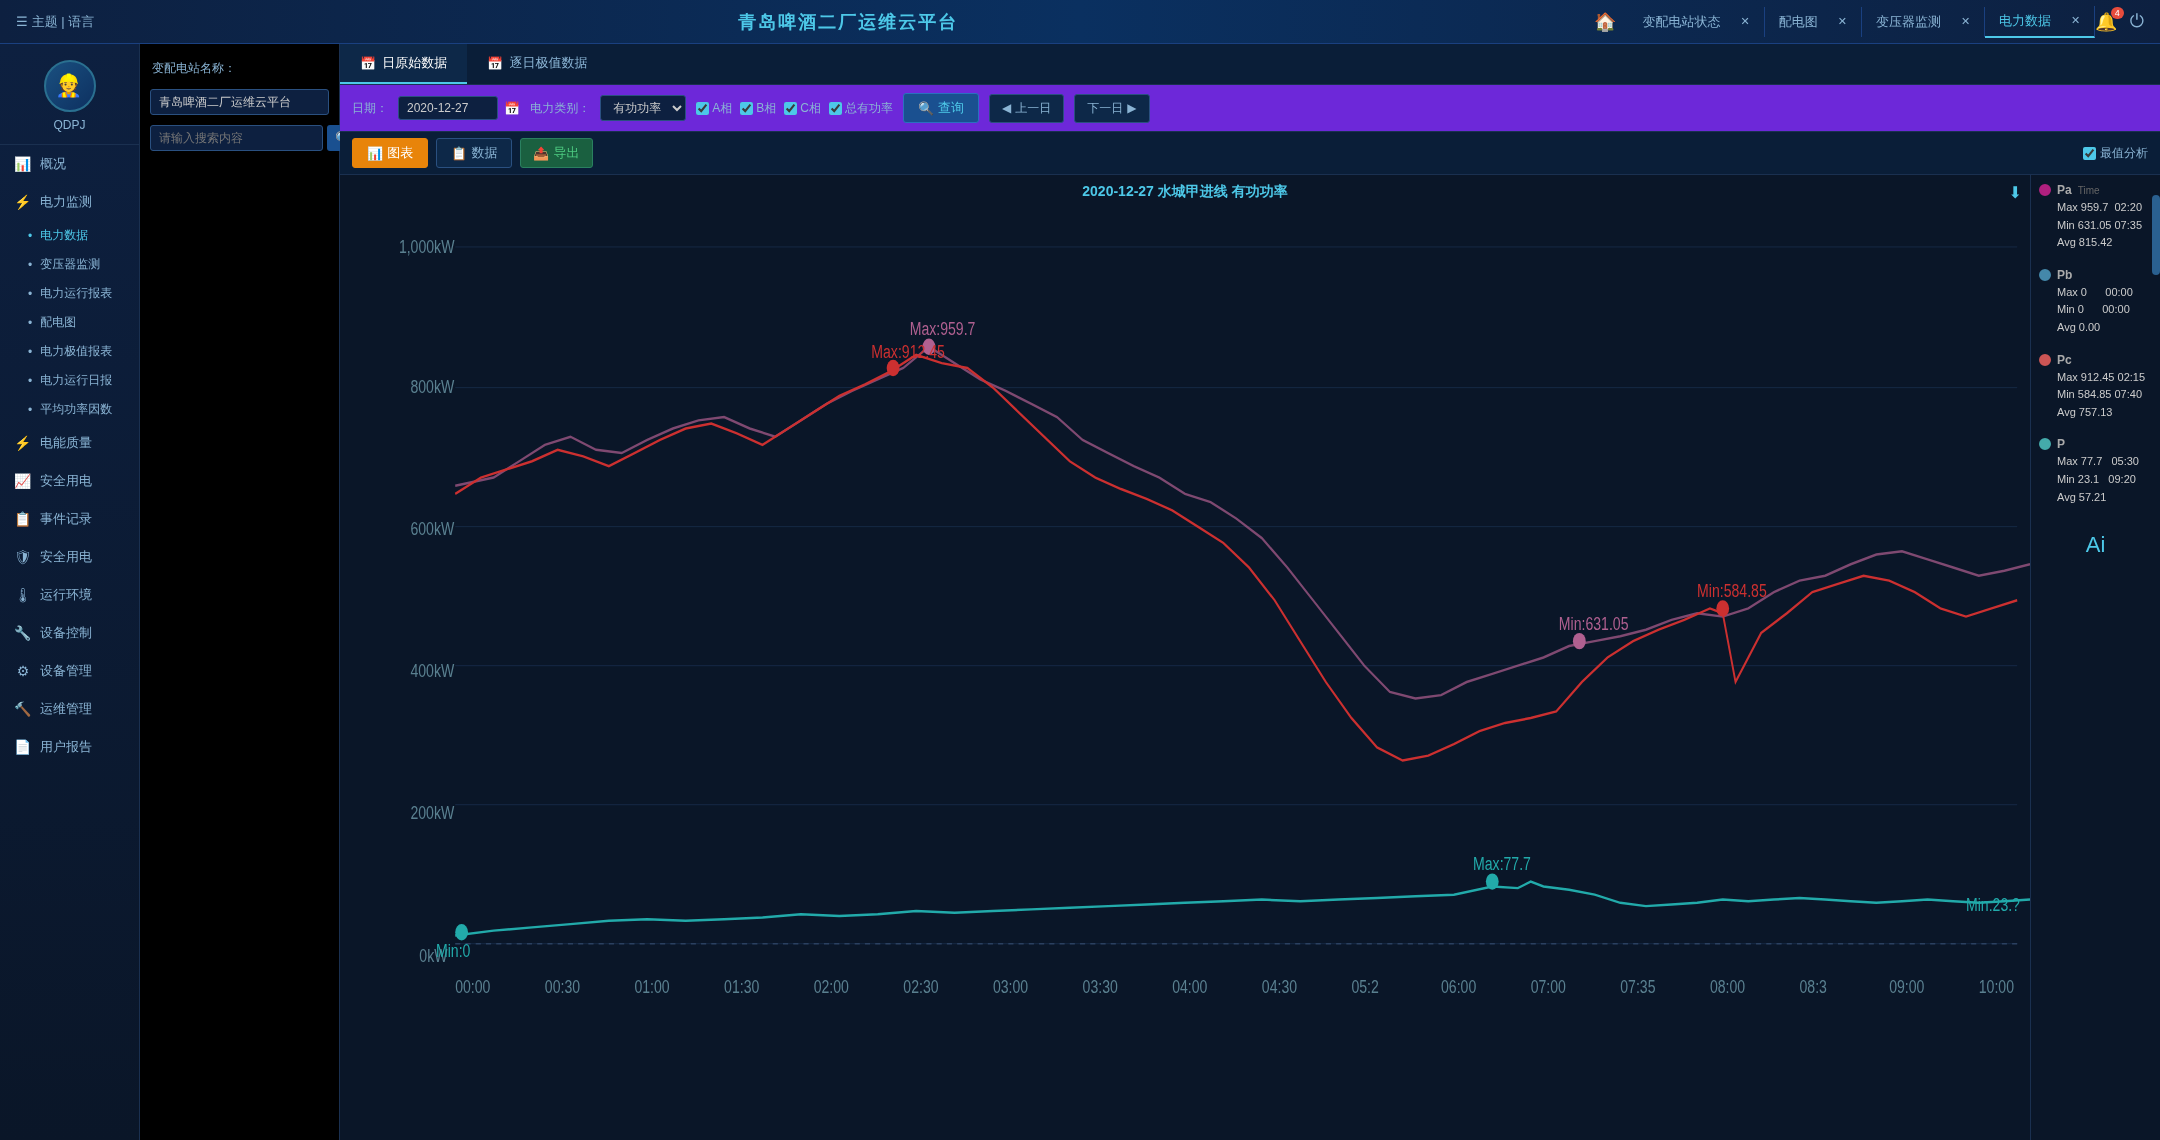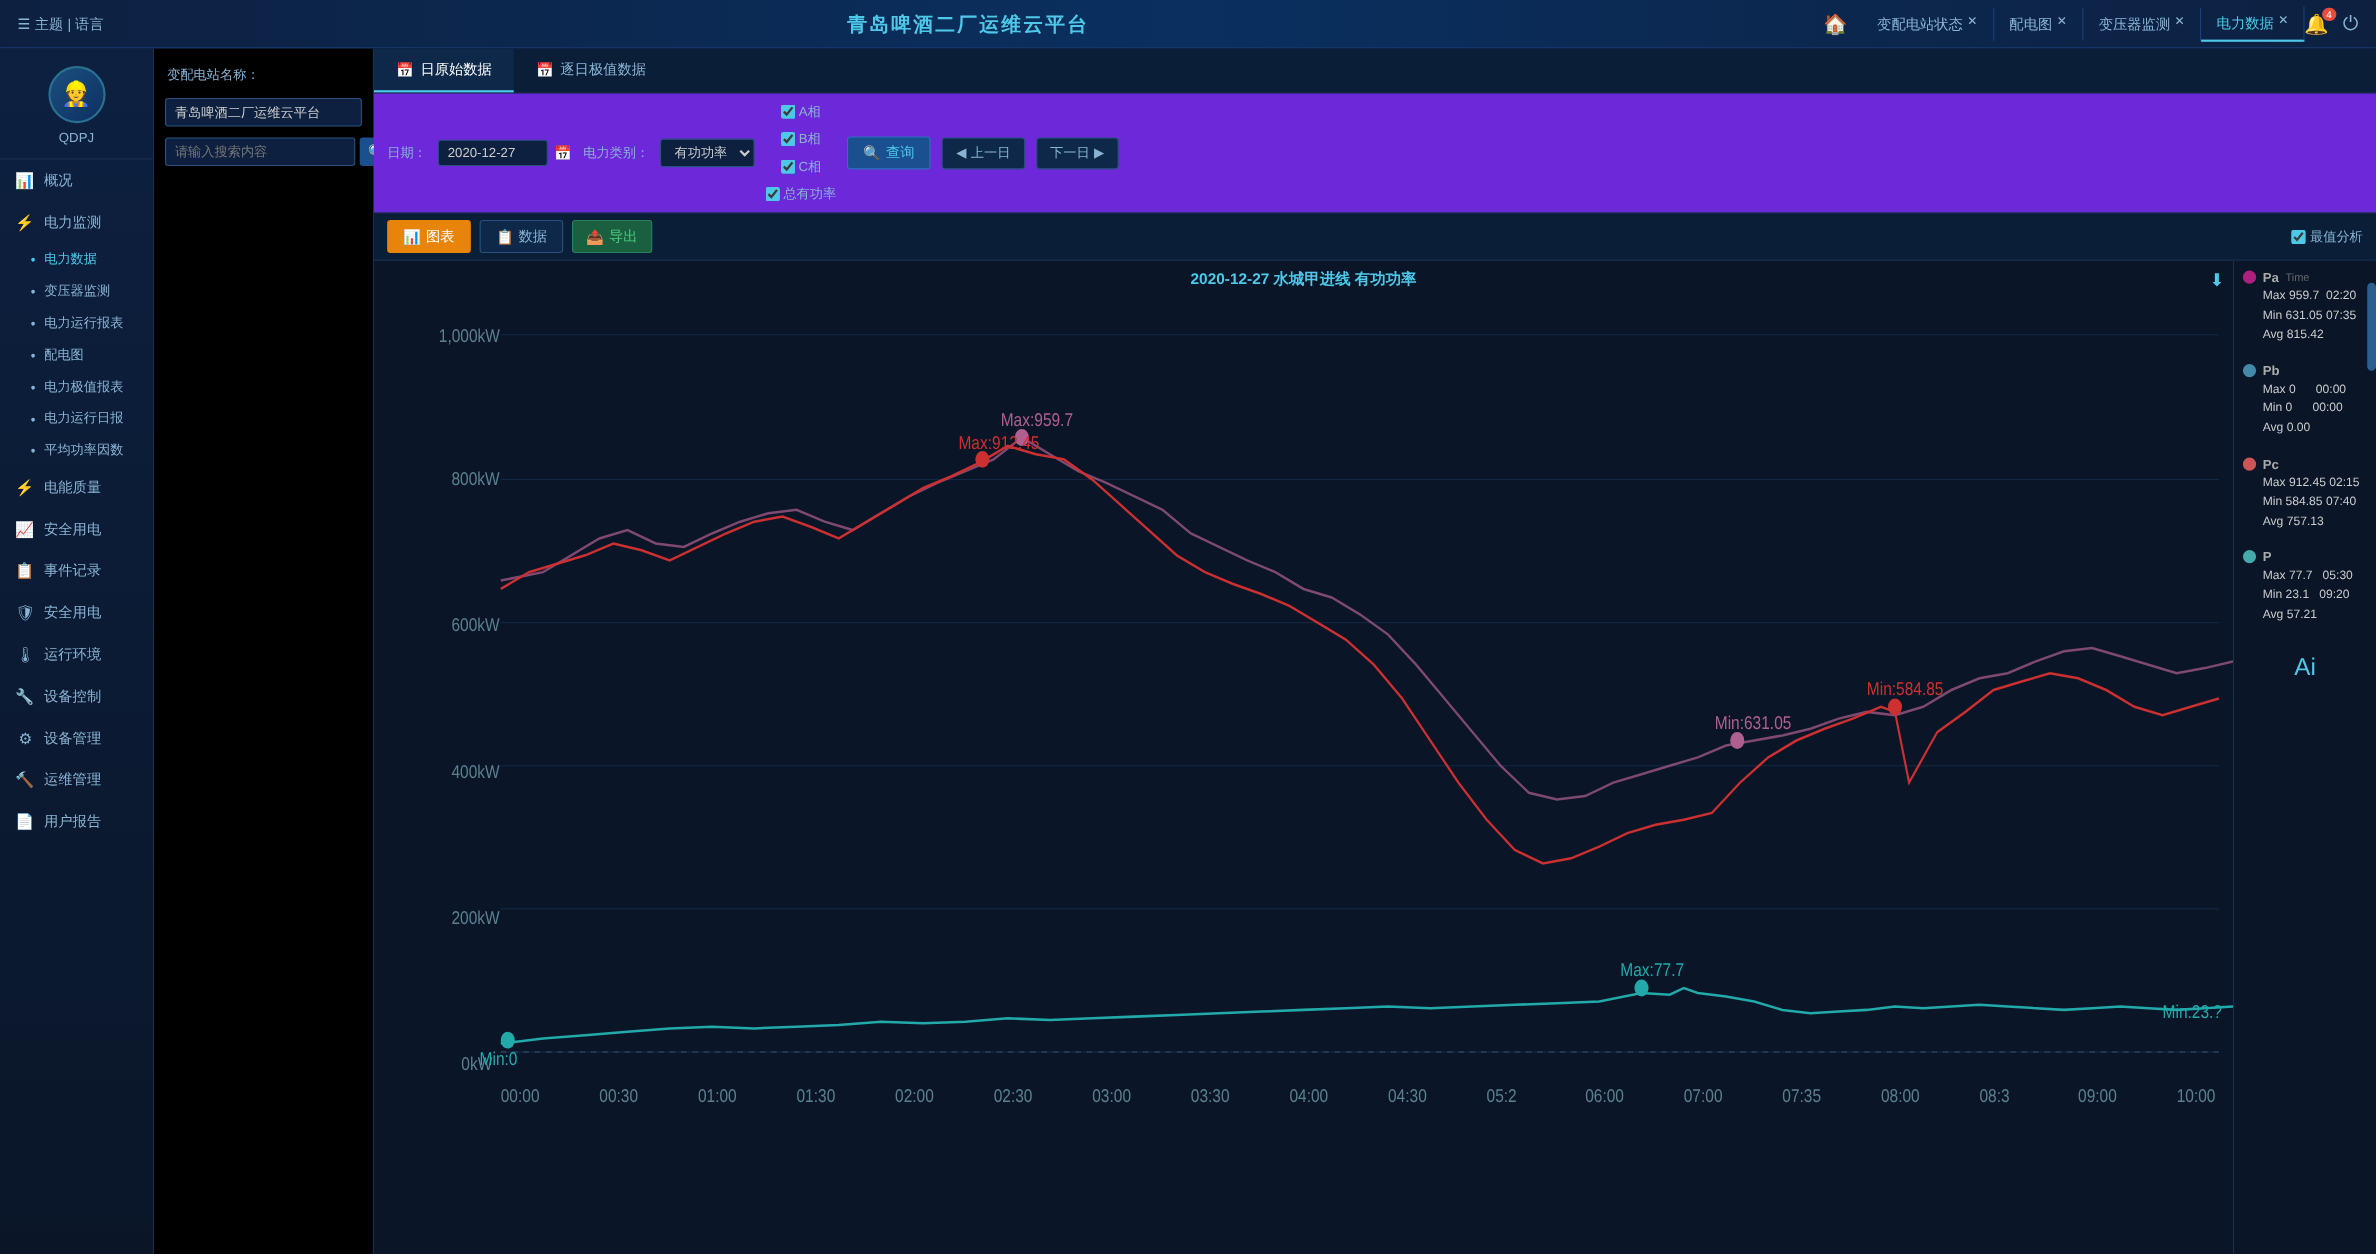--- a/index.html
+++ b/index.html
@@ -4,21 +4,21 @@
   <style>
     * { margin: 0; padding: 0; box-sizing: border-box; }
     body { font-family: 'Microsoft YaHei', Arial, sans-serif; background: #0a1628; color: #fff; display: flex; flex-direction: column; height: 100vh; overflow: hidden; font-size: 13px; }
 
     
     .topbar { height: 44px; background: linear-gradient(90deg, #0d2040, #0a3060, #0d2040); display: flex; align-items: center; padding: 0 16px; border-bottom: 1px solid #1a4080; flex-shrink: 0; }
     .topbar-menu { display: flex; align-items: center; gap: 4px; color: #8ab4d4; font-size: 13px; margin-right: 20px; }
     .topbar-title { color: #4dc8e8; font-size: 18px; font-weight: bold; letter-spacing: 2px; flex: 1; text-align: center; }
     .topbar-nav { display: flex; align-items: center; gap: 0; }
     .topbar-home { padding: 6px 12px; color: #4dc8e8; font-size: 18px; }
-    .topbar-tab { padding: 6px 14px; color: #8ab4d4; font-size: 13px; display: flex; gap: 0; cursor: pointer; border-right: 1px solid #1a4080; }
+    .topbar-tab { padding: 6px 14px; color: #8ab4d4; font-size: 13px; display: flex; align-items: center; gap: 16px; cursor: pointer; border-right: 1px solid #1a4080; }
     .topbar-tab.active { color: #4dc8e8; border-bottom: 2px solid #4dc8e8; }
     .topbar-tab .close-x { color: #8ab4d4; font-size: 11px; margin-left: 4px; }
     .topbar-icons { display: flex; align-items: center; gap: 12px; margin-left: auto; }
     .topbar-icon { color: #8ab4d4; font-size: 18px; cursor: pointer; position: relative; }
     .badge { position: absolute; top: -4px; right: -6px; background: #e74c3c; color: #fff; border-radius: 8px; font-size: 9px; padding: 1px 4px; }
 
     
     .main { display: flex; flex: 1; overflow: hidden; }
 
     
@@ -52,21 +52,21 @@
     .panel-tab { padding: 10px 20px; color: #8ab4d4; cursor: pointer; font-size: 13px; display: flex; align-items: center; gap: 6px; border-bottom: 2px solid transparent; }
     .panel-tab.active { color: #fff; background: #0d2848; border-bottom: 2px solid #4dc8e8; }
     .panel-tab-icon { font-size: 13px; }
 
     
     .toolbar { display: flex; align-items: center; gap: 10px; padding: 8px 12px; background: #6d28d9; border-bottom: 1px solid #1a3050; flex-shrink: 0; flex-wrap: wrap; }
     .toolbar-label { color: #8ab4d4; font-size: 12px; }
     .toolbar-date { display: flex; align-items: center; gap: 6px; }
     .toolbar-input { background: #0d2040; border: 1px solid #2a5080; color: #ccc; padding: 4px 8px; border-radius: 3px; font-size: 12px; width: 100px; }
     .toolbar-select { background: #0d2040; border: 1px solid #2a5080; color: #ccc; padding: 4px 8px; border-radius: 3px; font-size: 12px; }
-    .toolbar-checkbox-group { display: flex; align-items: center; gap: 8px; flex-direction: column; }
+    .toolbar-checkbox-group { display: flex; align-items: center; gap: 8px; }
     .toolbar-checkbox { display: flex; align-items: center; gap: 3px; color: #8ab4d4; font-size: 12px; }
     .toolbar-checkbox input { accent-color: #4dc8e8; }
     .toolbar-btn { background: #1a5090; border: 1px solid #2a70c0; color: #4dc8e8; padding: 5px 14px; border-radius: 3px; cursor: pointer; font-size: 13px; display: flex; align-items: center; gap: 4px; }
     .toolbar-btn-nav { background: #0d2848; border: 1px solid #2a5080; color: #8ab4d4; padding: 5px 12px; border-radius: 3px; cursor: pointer; font-size: 12px; display: flex; align-items: center; gap: 4px; }
     .chart-toolbar { display: flex; align-items: center; gap: 8px; padding: 6px 12px; background: #0a1e38; border-bottom: 1px solid #1a3050; flex-shrink: 0; }
     .chart-btn { padding: 5px 14px; border-radius: 3px; cursor: pointer; font-size: 13px; display: flex; align-items: center; gap: 4px; }
     .chart-btn.active { background: #e8840a; border: 1px solid #e8840a; color: #fff; }
     .chart-btn.inactive { background: #0d2848; border: 1px solid #2a5080; color: #8ab4d4; }
     .export-btn { background: #1a6040; border: 1px solid #2a8060; color: #4dca80; padding: 5px 12px; border-radius: 3px; cursor: pointer; font-size: 13px; display: flex; align-items: center; gap: 4px; }
     .max-analysis { margin-left: auto; display: flex; align-items: center; gap: 4px; color: #8ab4d4; font-size: 12px; padding-left: 38px; }

